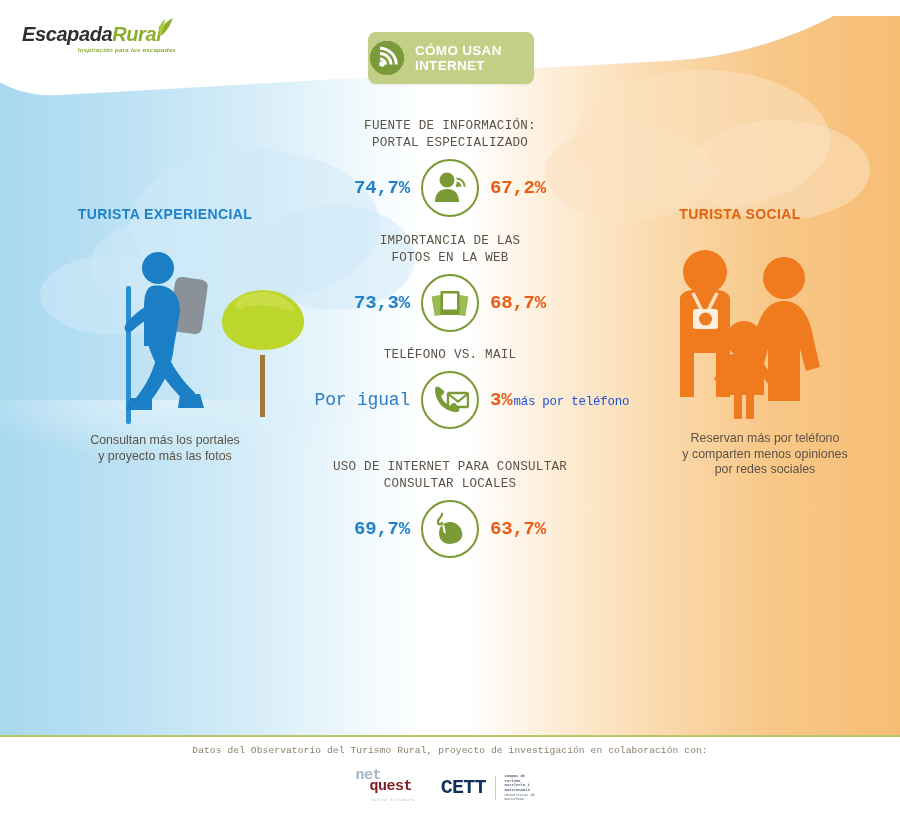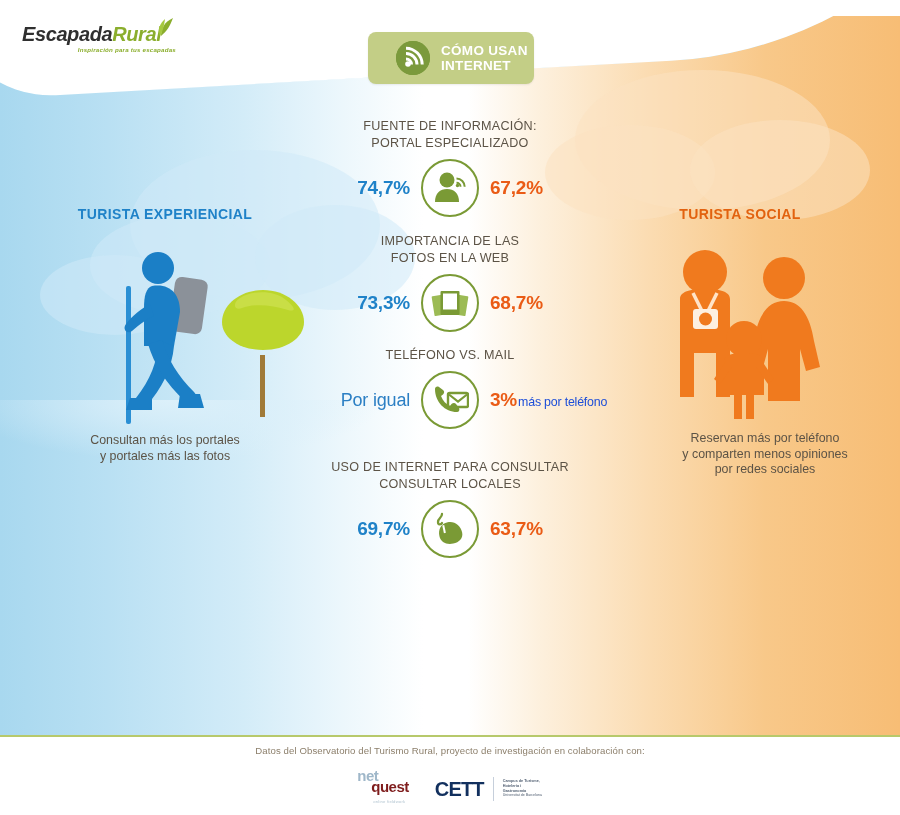--- a/index.html
+++ b/index.html
@@ -49,61 +49,61 @@
   .ground-l{
     position:absolute;left:0;top:400px;width:380px;height:60px;
     background:radial-gradient(ellipse at 45% 0%,#dcf0fa 0%,rgba(220,240,250,0) 72%);
   }
 
   
   .badge{
     position:absolute;left:368px;top:32px;width:166px;height:52px;
     background:#c3ce86;border-radius:8px;
     box-shadow:0 1px 2px rgba(0,0,0,.08);
-    display:flex;align-items:center;gap:11px;padding-left:28px;box-sizing:border-box;
+    display:flex;align-items:center;gap:11px;padding-left:2px;box-sizing:border-box;
   }
   .badge-icon{width:34px;height:34px;border-radius:50%;background:#7b9a3c;position:relative;flex:0 0 auto;}
   .badge-text{color:#ffffff;font-size:13.5px;font-weight:700;line-height:15px;letter-spacing:.3px;}
 
   
   .logo{position:absolute;left:22px;top:23px;width:160px;}
   .logo-main{font-size:20px;font-weight:700;font-style:italic;letter-spacing:-.4px;color:#2f2f2f;line-height:22px;white-space:nowrap;}
   .logo-main .ru{color:#8bae2d;}
   .logo-tag{font-size:6.2px;font-style:italic;font-weight:700;color:#8bae2d;text-align:right;letter-spacing:.2px;margin-top:1px;margin-right:6px;}
   .leaf{position:absolute;right:8px;top:-6px;}
 
   
   .side-title{position:absolute;font-size:14px;font-weight:700;letter-spacing:.4px;text-align:center;}
   .side-title.left{left:40px;top:206px;width:250px;color:#1f82c8;}
   .side-title.right{left:640px;top:206px;width:200px;color:#e2620f;}
   .side-cap{position:absolute;font-size:12.4px;line-height:15.5px;text-align:center;color:#5c5346;}
   .side-cap.left{left:45px;top:433px;width:240px;}
   .side-cap.right{left:625px;top:431px;width:280px;}
 
   
-  .row{position:absolute;left:255px;width:390px;}
+  .row{position:absolute;left:255px;width:390px;font-family:Liberation Mono, monospace;}
   .row-title{
     text-align:center;font-size:12.6px;line-height:17px;font-weight:400;
     color:#5c5346;letter-spacing:.25px;
   }
   .row-body{position:relative;height:62px;margin-top:5px;}
   .circle{
     position:absolute;left:50%;top:50%;transform:translate(-50%,-50%);
     width:58px;height:58px;border-radius:50%;border:2.4px solid #7a9a35;
     box-sizing:border-box;display:flex;align-items:center;justify-content:center;
   }
   .val{position:absolute;top:50%;transform:translateY(-50%);font-size:19px;font-weight:700;letter-spacing:-.2px;}
   .val-left{right:235px;color:#1f82c8;white-space:nowrap;}
   .val-right{left:235px;color:#ea5b15;white-space:nowrap;}
   .val-left.word{font-weight:400;font-size:18px;color:#2b7fc4;}
   .val-right .small{font-size:12.4px;font-weight:400;color:#1d4ed8;margin-left:1px;}
 
   
   .divider{position:absolute;left:0;top:735px;width:900px;height:2px;background:#b7c96b;}
-  .footer{position:absolute;left:0;top:737px;width:800px;height:78px;background:#ffffff;}
+  .footer{position:absolute;left:0;top:737px;width:800px;height:78px;background:#ffffff;font-family:Liberation Mono, monospace;}
   .footer-text{
     position:absolute;left:0;top:8px;width:900px;text-align:center;
     font-size:9.6px;color:#8c7f6b;letter-spacing:.1px;
   }
   .footer-logos{position:absolute;left:0;top:33px;width:900px;display:flex;justify-content:center;align-items:center;gap:26px;}
   .nq{font-size:15px;font-weight:700;color:#9fb7c9;line-height:11px;letter-spacing:-.5px;position:relative;}
   .nq .n2{color:#7f1d1d;margin-left:14px;display:block;}
   .nq .nqsub{font-size:4.2px;font-weight:400;color:#b4c6d2;letter-spacing:.2px;margin-left:16px;}
   .cett{display:flex;align-items:center;gap:9px;}
   .cett-word{font-size:20px;font-weight:700;color:#12305e;letter-spacing:-.8px;line-height:20px;}
@@ -183,21 +183,21 @@
     <path d="M30 148 L52 148 L52 160 L26 160 Z" fill="#1b7fc6"></path>
     <path d="M80 144 L100 144 L104 158 L78 158 Z" fill="#1b7fc6"></path>
 
     <rect x="160" y="105" width="5" height="62" fill="#a07a38"></rect>
     <path d="M163 40 C186 40 204 55 204 72 C204 88 186 100 163 100 C140 100 122 88 122 72 C122 55 140 40 163 40 Z" fill="#bcd62c"></path>
     <path d="M140 48 C152 40 175 40 186 50 C196 58 196 62 188 60 C170 54 152 54 142 58 C134 61 132 53 140 48 Z" fill="#c9de46"></path>
   </svg>
 
   <div class="side-cap left">
     <div>Consultan más los portales</div>
-    <div>y portales más las fotos</div>
+    <div>y proyecto más las fotos</div>
   </div>
 
   <div class="side-title right">TURISTA SOCIAL</div>
 
   <svg class="ill" style="left:660px;top:245px;" width="175" height="180" viewBox="0 0 175 180">
 
     <circle cx="45" cy="27" r="22" fill="#f07a1e"></circle>
     <path d="M20 54 C20 46 32 44 45 44 C58 44 70 46 70 54 L70 152 L56 152 L56 108 L34 108 L34 152 L20 152 Z" fill="#f07a1e"></path>
 
     <path d="M33 48 L45 72 L57 48" fill="none" stroke="#ffe3c7" stroke-width="3.5"></path>

